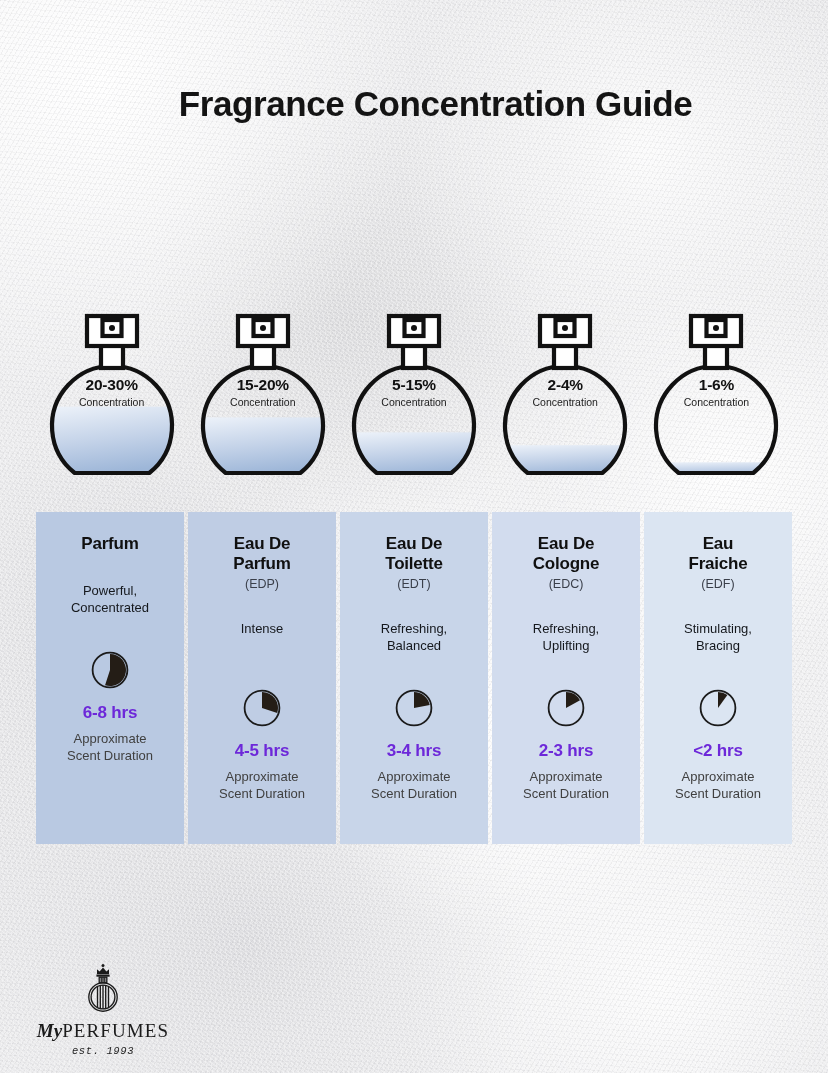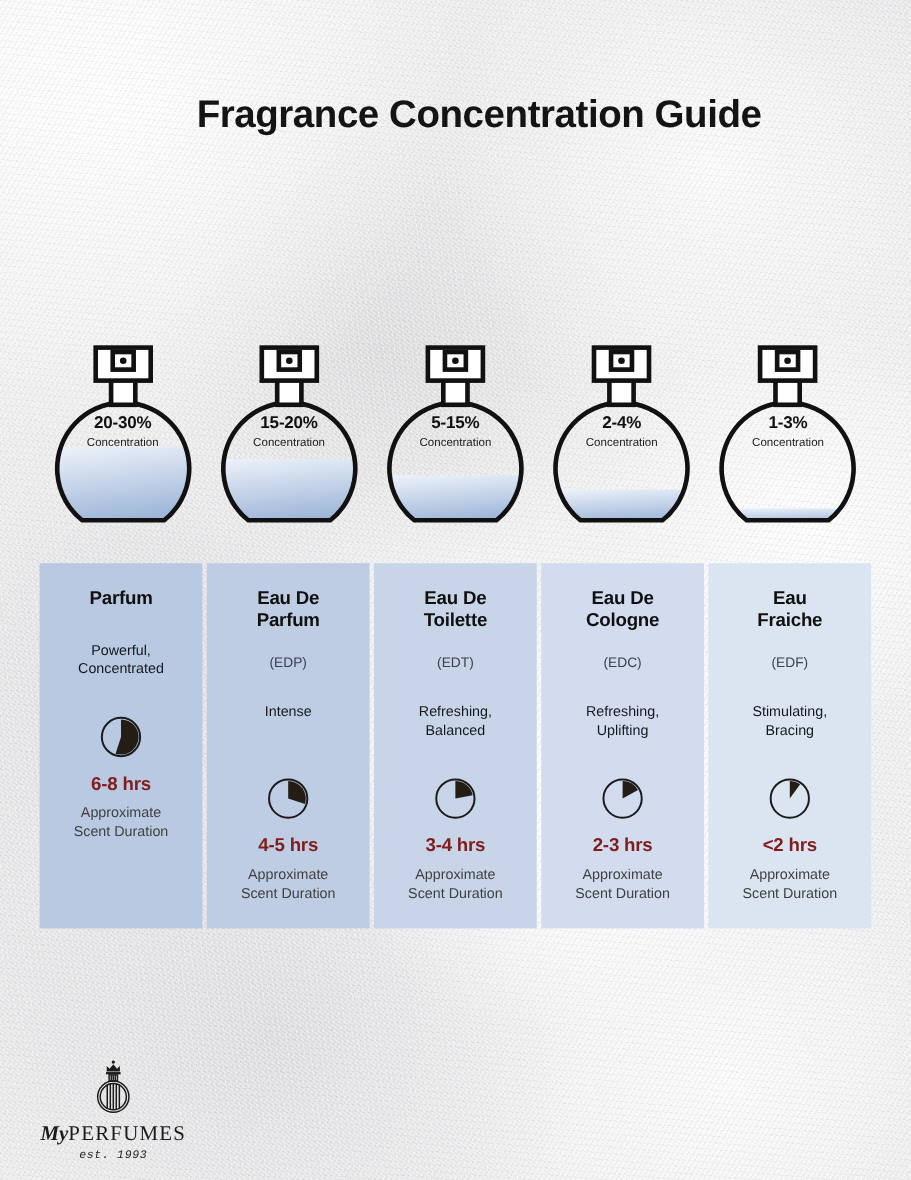--- a/index.html
+++ b/index.html
@@ -116,21 +116,21 @@
     font-size: 17px;
     font-weight: 800;
     color: #101010;
     line-height: 1.18;
     letter-spacing: -0.2px;
   }
   .card-abbr {
     font-size: 12.5px;
     font-weight: 400;
     color: #3a3f4a;
-    margin-top: 22px;
+    margin-top: 4px;
     line-height: 1.1;
   }
   .card-desc {
     font-size: 13px;
     font-weight: 400;
     color: #15181d;
     line-height: 1.32;
     position: absolute;
   }
   .desc-wrap {
@@ -146,21 +146,21 @@
   .clock-wrap {
     margin-top: 2px;
     height: 44px;
     display: flex;
     align-items: center;
     justify-content: center;
   }
   .card-hrs {
     font-size: 17px;
     font-weight: 800;
-    color: #7f1d1d;
+    color: #6d28d9;
     margin-top: 12px;
     letter-spacing: -0.2px;
     line-height: 1.1;
   }
   .card-dur {
     font-size: 13px;
     font-weight: 400;
     color: #404040;
     margin-top: 7px;
     line-height: 1.32;
@@ -315,21 +315,21 @@
             <path d="M 32.703887602056966 165 A 60 60 0 1 1 107.29611239794303 165 Z"></path>
           </clipPath>
           <rect x="0" y="154.3" width="140" height="14.699999999999989" fill="url(#liq4)" clip-path="url(#clip4)"></rect>
           <path d="M 32.703887602056966 165 A 60 60 0 1 1 107.29611239794303 165 Z" fill="none" stroke="#111111" stroke-width="4.2" stroke-linejoin="round"></path>
           <rect x="59" y="34" width="22" height="26" fill="#fff" stroke="#111111" stroke-width="4.2"></rect>
           <rect x="45" y="8" width="50" height="30" fill="#fff" stroke="#111111" stroke-width="4.2"></rect>
           <rect x="60.5" y="12" width="19" height="16" fill="#fff" stroke="#111111" stroke-width="4.2"></rect>
           <circle cx="70" cy="20" r="3" fill="#111111"></circle>
         </svg>
         <div class="conc-text">
-          <div class="conc-pct">1-3%</div>
+          <div class="conc-pct">1-6%</div>
           <div class="conc-lbl">Concentration</div>
         </div>
       </div>
     </div>
 
   <div class="cards">
       <div class="card" style="background: rgb(185, 201, 226);">
         <div class="card-name" style="white-space: pre-line;">Parfum</div>
         <div class="desc-wrap">
           <div class="card-desc" style="white-space: pre-line;">Powerful,

